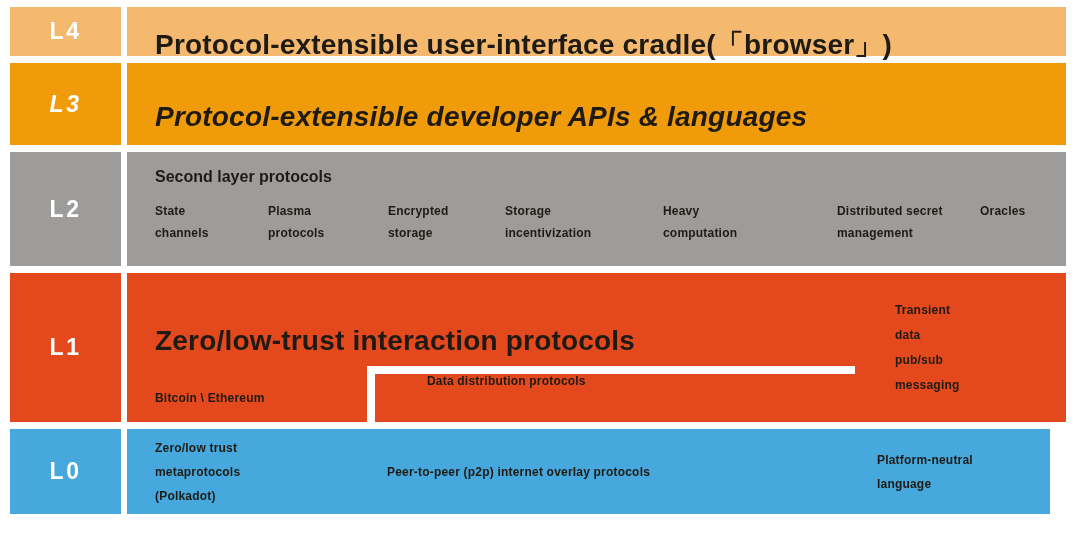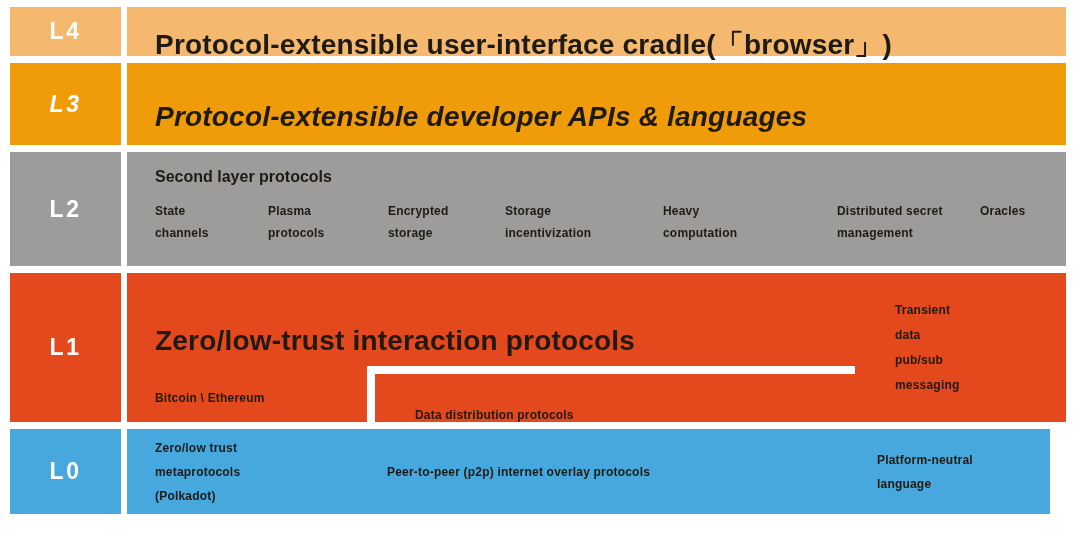--- a/index.html
+++ b/index.html
@@ -39,21 +39,21 @@
   }
   
   .l2-title { position: absolute; top: 16px; left: 28px; font-size: 16px; font-weight: 700; }
   .l2-item { position: absolute; top: 48px; line-height: 22px; }
   
   .l1-main { position: absolute; left: 0; top: 0; width: 816px; height: 149px; }
   .l1-title { position: absolute; left: 0; top: 26px; }
   .l1-divider-h { position: absolute; left: 240px; top: 93px; width: 488px; height: 8px; background: var(--background, #FFFFFF); }
   .l1-divider-v { position: absolute; left: 240px; top: 93px; width: 8px; height: 56px; background: var(--background, #FFFFFF); }
   .l1-cell-left { position: absolute; left: 0; top: 101px; width: 240px; height: 48px; display: flex; align-items: center; padding-left: 28px; box-sizing: border-box; }
-  .l1-cell-right { position: absolute; left: 248px; top: 101px; width: 480px; height: 48px; display: flex; align-items: flex-end; padding-left: 40px; box-sizing: border-box; }
+  .l1-cell-right { position: absolute; left: 260px; top: 101px; width: 480px; height: 48px; display: flex; align-items: flex-start; padding-left: 40px; box-sizing: border-box; }
   .l1-side { position: absolute; left: 736px; top: 0; width: 203px; height: 149px; display: flex; align-items: center; padding-left: 32px; box-sizing: border-box; }
   .l1-side .small { line-height: 25px; }
   
   .l0-content { display: flex; gap: 0; height: 100%; }
   .l0-box { display: flex; align-items: center; box-sizing: border-box; color: var(--text-dark, #1F1B14); }
   .l0-box1 { flex: 0 0 240px; padding-left: 28px; }
   .l0-box1 .small { line-height: 24px; }
   .l0-box2 { flex: 0 0 480px; padding-left: 20px; }
   .l0-box3 { flex: 0 0 203px; padding-left: 30px; }
   .l0-box3 .small { line-height: 24px; }

